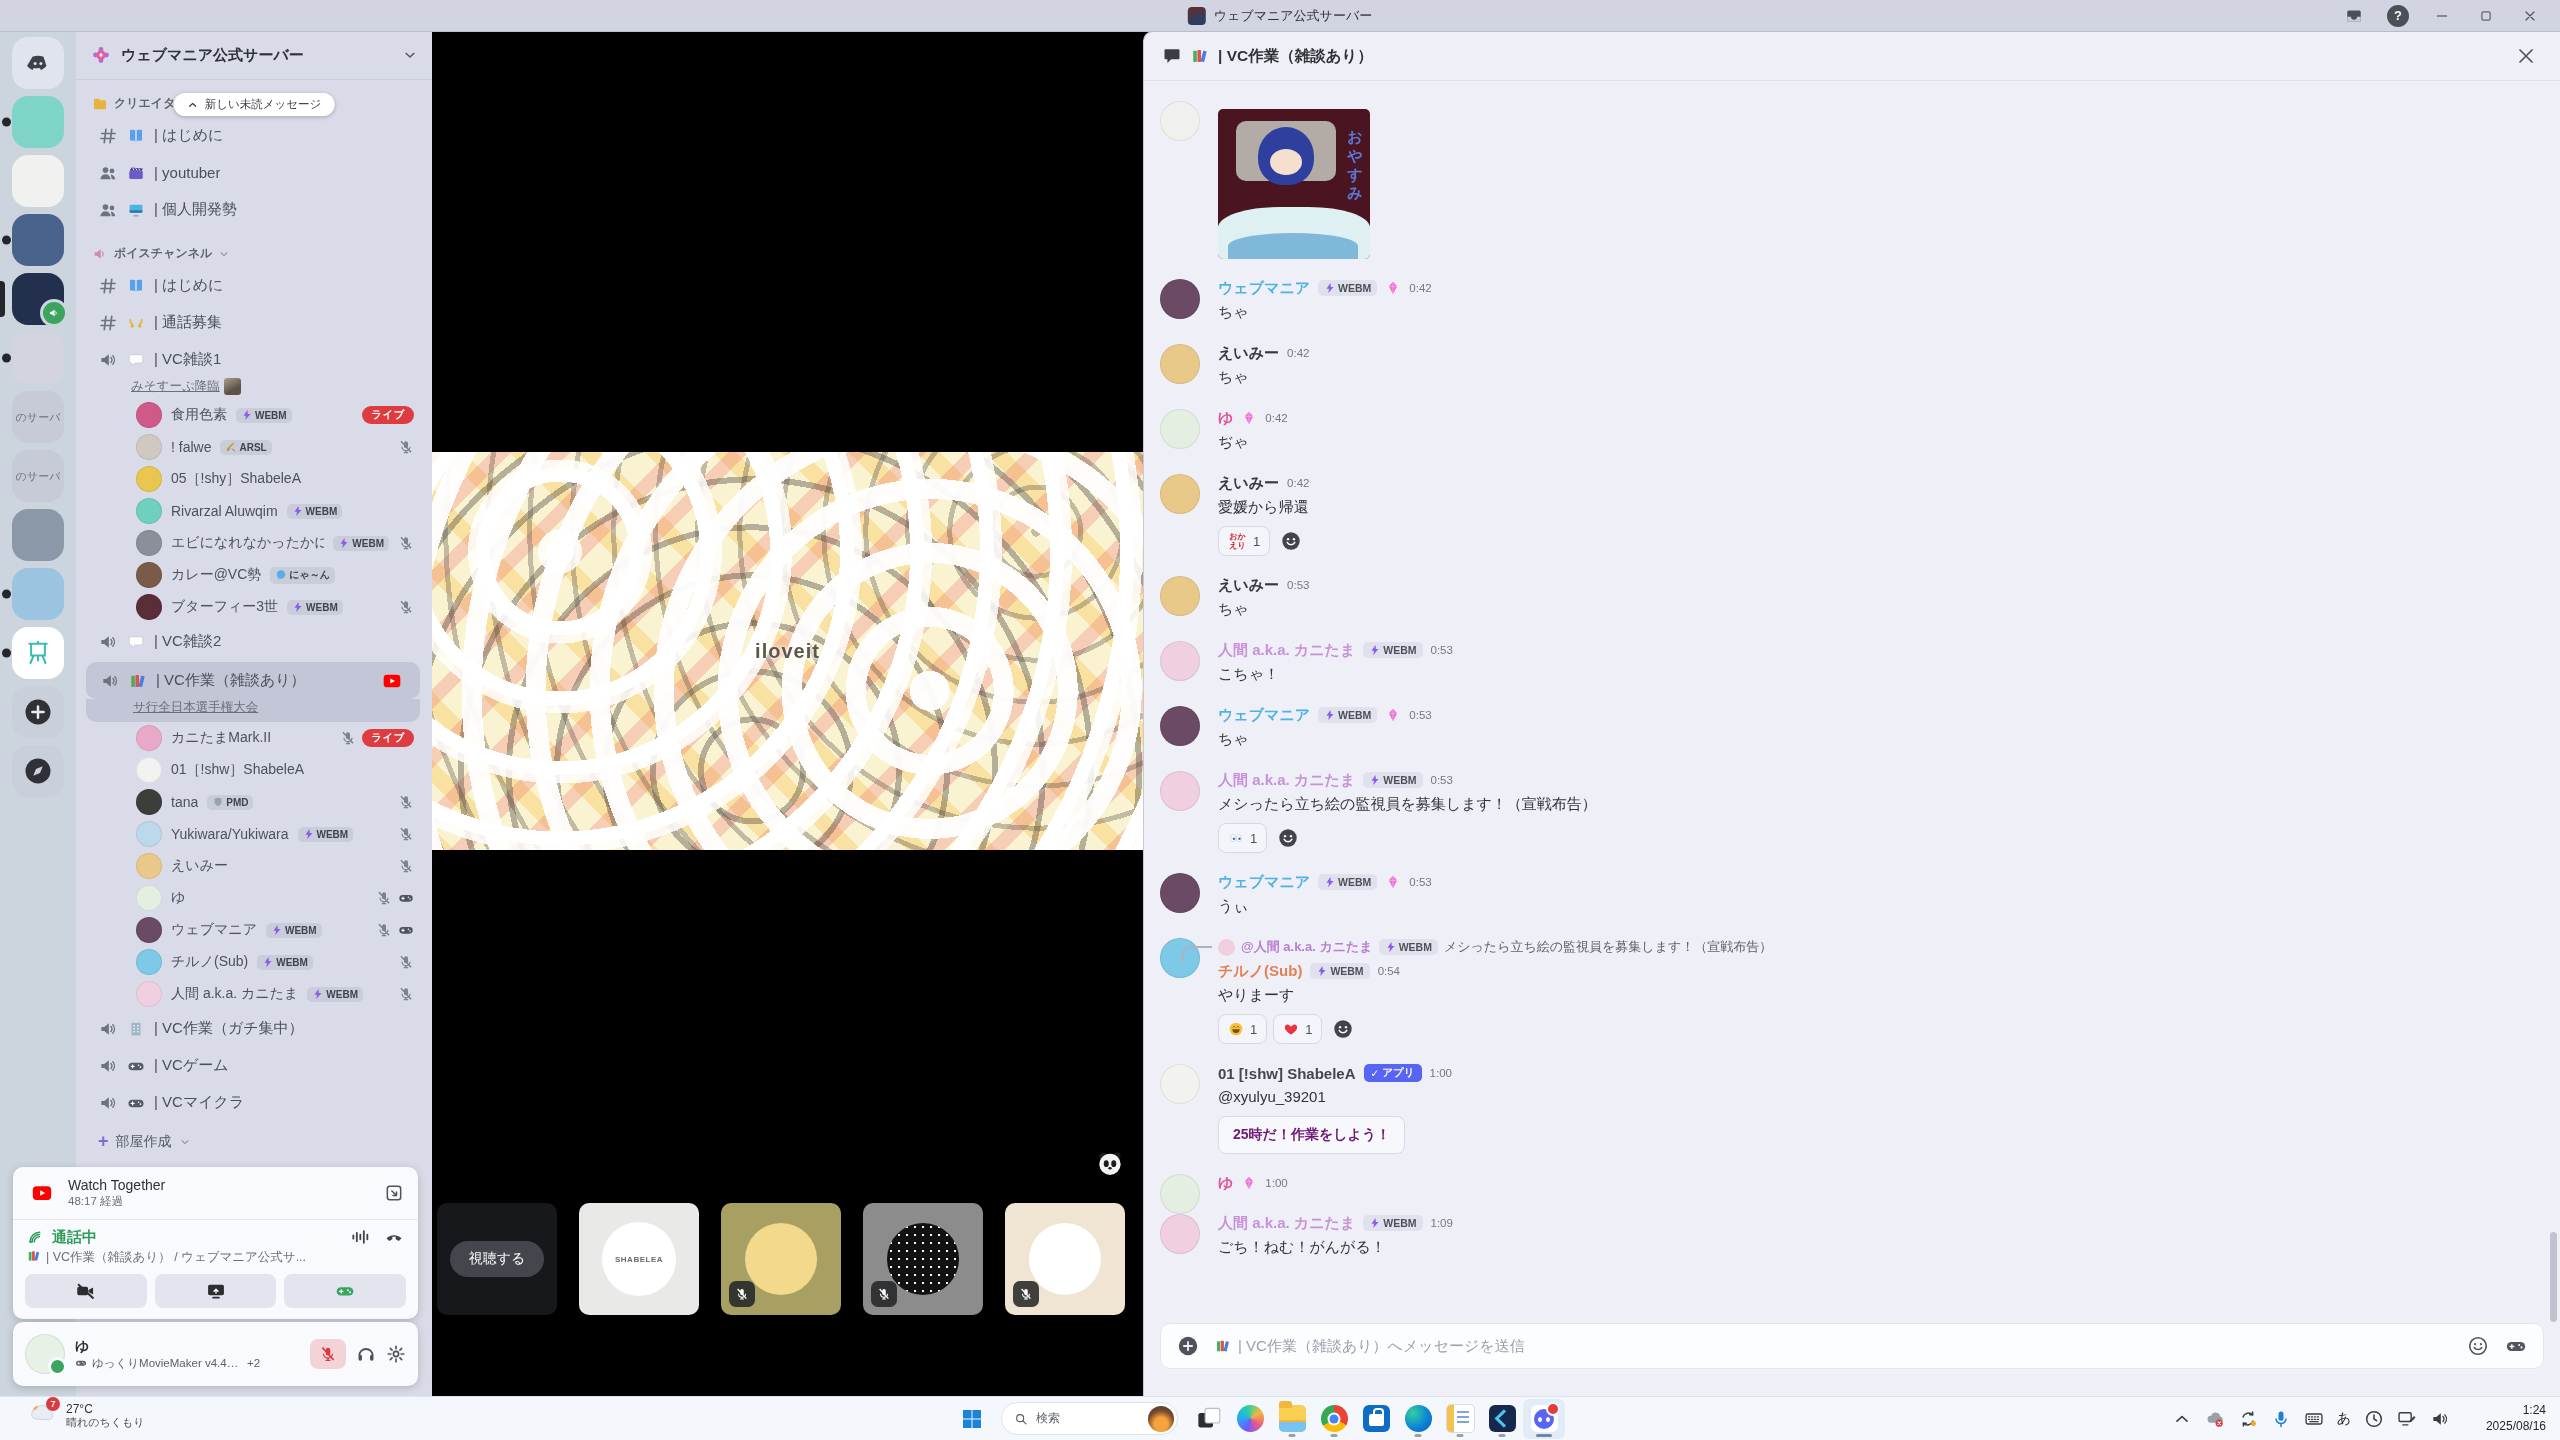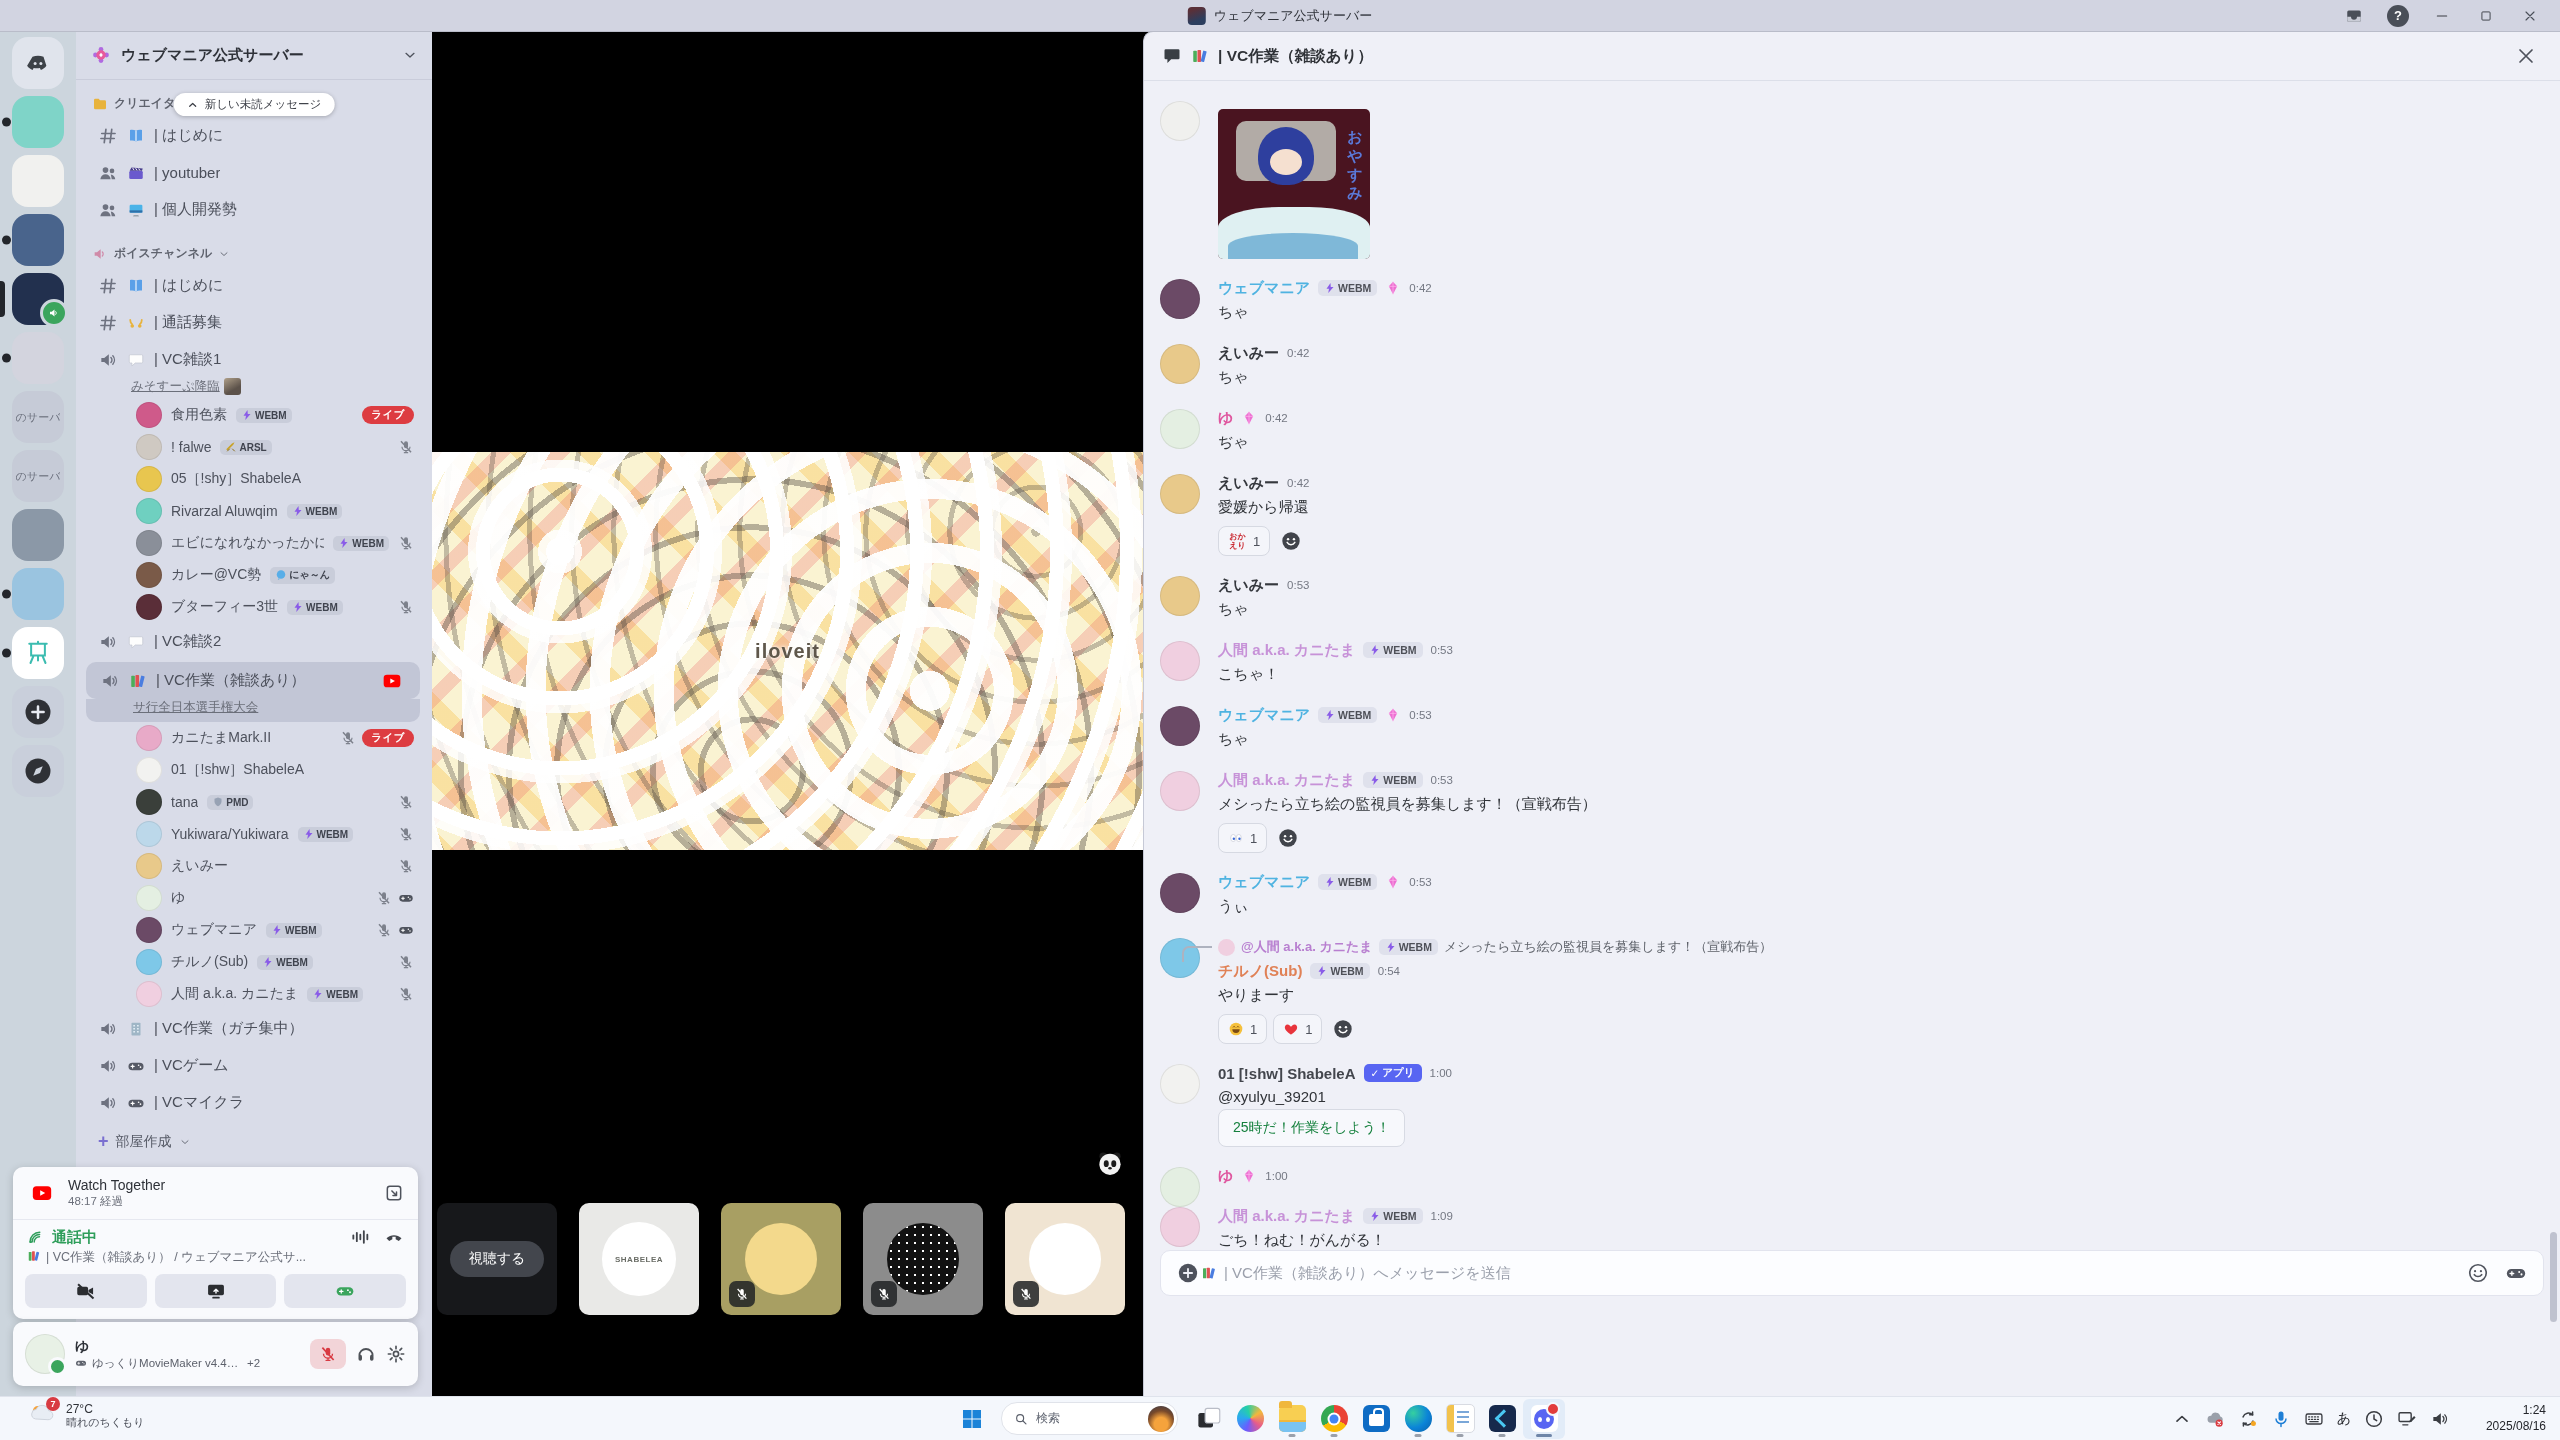--- a/index.html
+++ b/index.html
@@ -115,29 +115,29 @@
   .m-line{font-size:15px;color:#303338;line-height:25px;}
   .reply-row{position:relative;display:flex;align-items:center;gap:6px;height:22px;font-size:13px;color:#5d6169;margin-bottom:2px;}
   .reply-spine{position:absolute;left:-36px;top:10px;width:28px;height:14px;border-left:2px solid #aeb2bf;border-top:2px solid #aeb2bf;border-top-left-radius:7px;}
   .reply-avatar{width:17px;height:17px;border-radius:50%;flex:none;}
   .reply-name{font-weight:bold;color:#b87fd0;cursor:pointer;}
   .reply-text{white-space:nowrap;overflow:hidden;max-width:680px;}
   .react-row{display:flex;align-items:center;gap:6px;margin-top:7px;}
   .react-pill{height:28px;border:1px solid #d6d9e2;background:#f4f5fa;border-radius:8px;display:flex;align-items:center;gap:6px;padding:0 9px;font-size:13px;color:#4e525c;cursor:pointer;}
   .custom-emo{width:19px;font-size:8px;line-height:9px;font-weight:bold;color:#c9242c;display:inline-block;text-align:center;word-break:break-all;}
   .react-add{width:30px;height:28px;display:flex;align-items:center;justify-content:center;cursor:pointer;}
-  .quote-box{border:1px solid #d7dae3;background:#f7f8fc;border-radius:8px;padding:9px 14px;font-size:14px;color:#15803d;width:fit-content;cursor:pointer;}
+  .quote-box{margin-top:7px;border:1px solid #d7dae3;background:#f7f8fc;border-radius:8px;padding:9px 14px;font-size:14px;color:#701a75;width:fit-content;cursor:pointer;font-weight:bold;}
   .sticker{width:152px;height:150px;border-radius:5px;margin-top:28px;position:relative;overflow:hidden;background:#4a1420;cursor:pointer;}
   .sticker .pillow{position:absolute;left:18px;top:12px;width:100px;height:60px;border-radius:10px;background:#b2aba6;}
   .sticker .hair{position:absolute;left:40px;top:18px;width:56px;height:58px;border-radius:50% 50% 44% 44%;background:#2e3f9e;}
   .sticker .face{position:absolute;left:52px;top:40px;width:32px;height:26px;border-radius:50%;background:#f5e0d0;}
   .sticker .blanket{position:absolute;left:0;bottom:0;width:100%;height:52px;background:#dff0f2;border-radius:40% 40% 0 0;}
   .sticker .blanket2{position:absolute;left:10px;bottom:0;width:130px;height:26px;background:#7fb8d8;border-radius:50% 50% 0 0;}
   .sticker-text{position:absolute;right:6px;top:10px;writing-mode:vertical-rl;font-size:15px;font-weight:bold;color:#5a79d8;letter-spacing:2px;}
-  .chat-input{position:absolute;left:16px;right:16px;top:1218px;height:46px;background:#fcfdff;border:1px solid #e2e4ee;border-radius:10px;display:flex;align-items:center;gap:2px;padding:0 16px;box-sizing:border-box;}
+  .chat-input{position:absolute;left:16px;right:16px;top:1291px;height:46px;background:#fcfdff;border:1px solid #e2e4ee;border-radius:10px;display:flex;align-items:center;gap:16px;padding:0 16px;box-sizing:border-box;}
   .placeholder{display:flex;align-items:center;gap:7px;font-size:15px;color:#9ba0ac;}
   .input-right{margin-left:auto;display:flex;align-items:center;gap:16px;color:#51555f;}
   .chat-scrollbar{position:absolute;right:3px;top:1200px;width:7px;height:90px;border-radius:4px;background:#bfc2cf;}
 
   
   .taskbar{position:absolute;bottom:0;left:0;right:0;height:43px;background:#f4f7fc;border-top:1px solid #dfe3ec;z-index:60;}
   .weather{position:absolute;left:28px;top:3px;display:flex;align-items:center;gap:8px;cursor:pointer;}
   .weather-ic{position:relative;width:30px;height:30px;}
   .weather-badge{position:absolute;right:-2px;top:-3px;background:#d83b42;color:#fff;border-radius:50%;width:14px;height:14px;font-size:9px;display:flex;align-items:center;justify-content:center;font-weight:bold;}
   .w-temp{font-size:12px;color:#303338;line-height:14px;}

